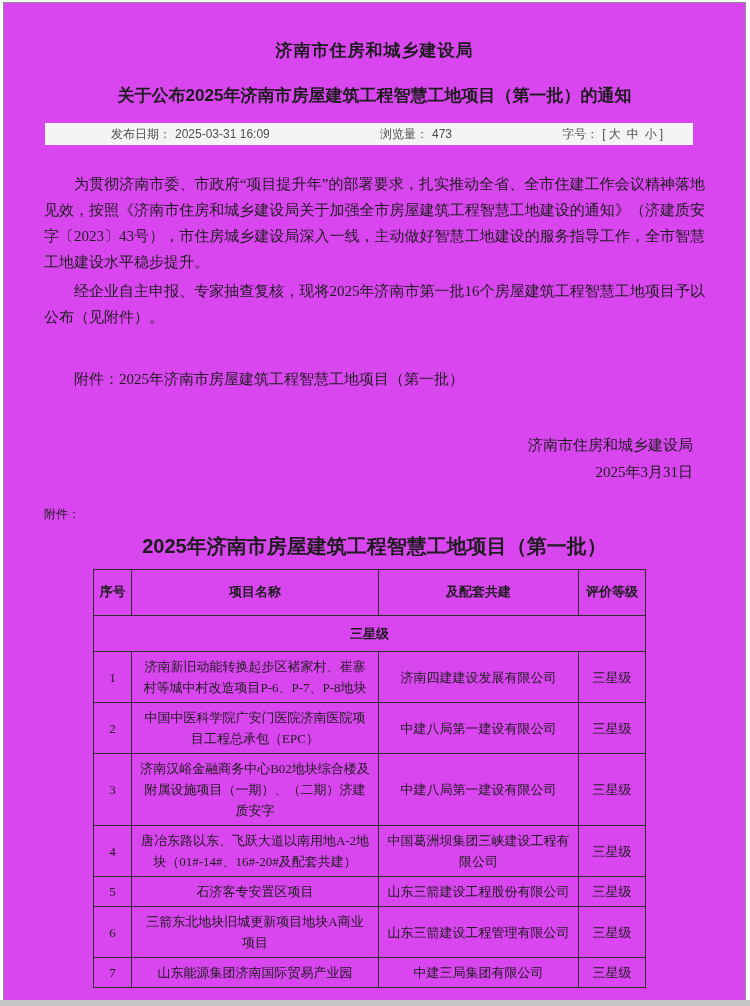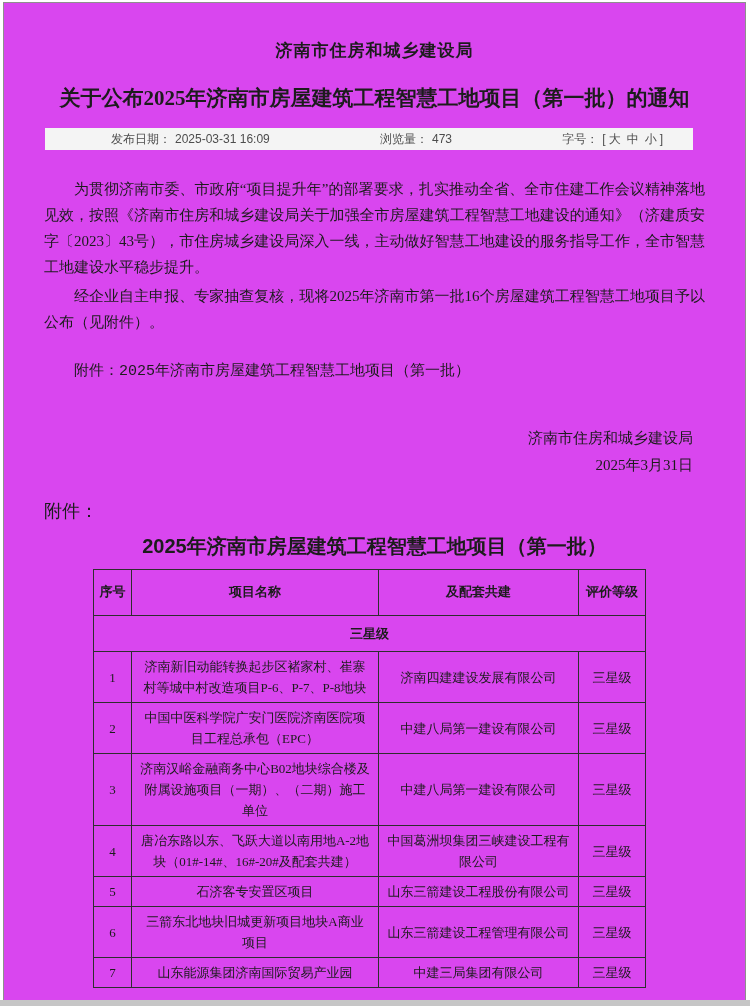--- a/index.html
+++ b/index.html
@@ -6,37 +6,37 @@
   html, body { width: 750px; height: 1006px; overflow: hidden; background: #ffffff;
     font-family: "Liberation Serif", serif; color: #1c1c1c; }
   .frame { position: absolute; left: 3px; top: 2px; right: 4px; bottom: 6px;
     border: 1px solid #8f8f8f; border-bottom: none; background: #d946ef; overflow: hidden;
     padding-top: 32px; }
   .bottom-strip { position: absolute; left: 0; bottom: 0; width: 100%; height: 6px;
     background: #c6c6c6; }
 
   h1.org-title { text-align: center; font-family: "Liberation Sans", sans-serif;
     font-weight: bold; font-size: 17px; letter-spacing: 1px; margin-top: 4px; }
-  h2.doc-title { text-align: center; font-family: Liberation Serif, serif;
-    font-weight: bold; font-size: 21px; margin-top: 22px; }
+  h2.doc-title { text-align: center; font-family: Liberation Sans, sans-serif;
+    font-weight: bold; font-size: 17px; margin-top: 22px; }
 
   .meta { margin: 16px 52px 0 41px; height: 22px; background: #f4f4f4;
     display: flex; align-items: center; justify-content: space-between;
     padding: 0 30px 0 66px; font-family: "Liberation Sans", sans-serif;
     font-size: 12px; color: #4d4d4d; text-align: center; }
   .meta .gap { margin-right: 4px; }
   .meta .szopt { margin: 0 3px; cursor: pointer; }
 
   .doc-body { margin: 26px 40px 0 40px; font-size: 15px; line-height: 26px;
     text-align: justify; }
   .doc-body p { margin-bottom: 3px; }
   .doc-body p.indent { text-indent: 2em; }
-  .attach-line { margin-top: 24px; text-indent: 2em; font-family: Liberation Mono, monospace; }
+  .attach-line { margin-top: 36px; text-indent: 2em; }
   .sig { margin-top: 40px; text-align: right; padding-right: 12px; line-height: 27px; }
-  .appendix-label { margin: 20px 0 0 40px; font-size: 18px; }
+  .appendix-label { margin: 20px 0 0 40px; font-size: 12px; }
 
   .table-title { text-align: center; font-family: "Liberation Sans", sans-serif;
     font-weight: bold; font-size: 20px; margin-top: 10px; }
 
   table.project-table { border-collapse: collapse; margin: 9px 0 0 89px; width: 552px;
     table-layout: fixed; }
   table.project-table th, table.project-table td { border: 1px solid #2e2e2e;
     text-align: center; vertical-align: middle; font-size: 13px; line-height: 21px;
     padding: 4px 8px; word-break: break-all; }
   table.project-table th { font-family: Liberation Mono, monospace;
@@ -104,21 +104,21 @@
         <td>三星级</td>
       </tr>
       <tr>
         <td>2</td>
         <td>中国中医科学院广安门医院济南医院项目工程总承包（EPC）</td>
         <td>中建八局第一建设有限公司</td>
         <td>三星级</td>
       </tr>
       <tr>
         <td>3</td>
-        <td>济南汉峪金融商务中心B02地块综合楼及附属设施项目（一期）、（二期）施工单位</td>
+        <td>济南汉峪金融商务中心B02地块综合楼及附属设施项目（一期）、（二期）济建质安字</td>
         <td>中建八局第一建设有限公司</td>
         <td>三星级</td>
       </tr>
       <tr>
         <td>4</td>
         <td>唐冶东路以东、飞跃大道以南用地A-2地块（01#-14#、16#-20#及配套共建）</td>
         <td>中国葛洲坝集团三峡建设工程有限公司</td>
         <td>三星级</td>
       </tr>
       <tr>

